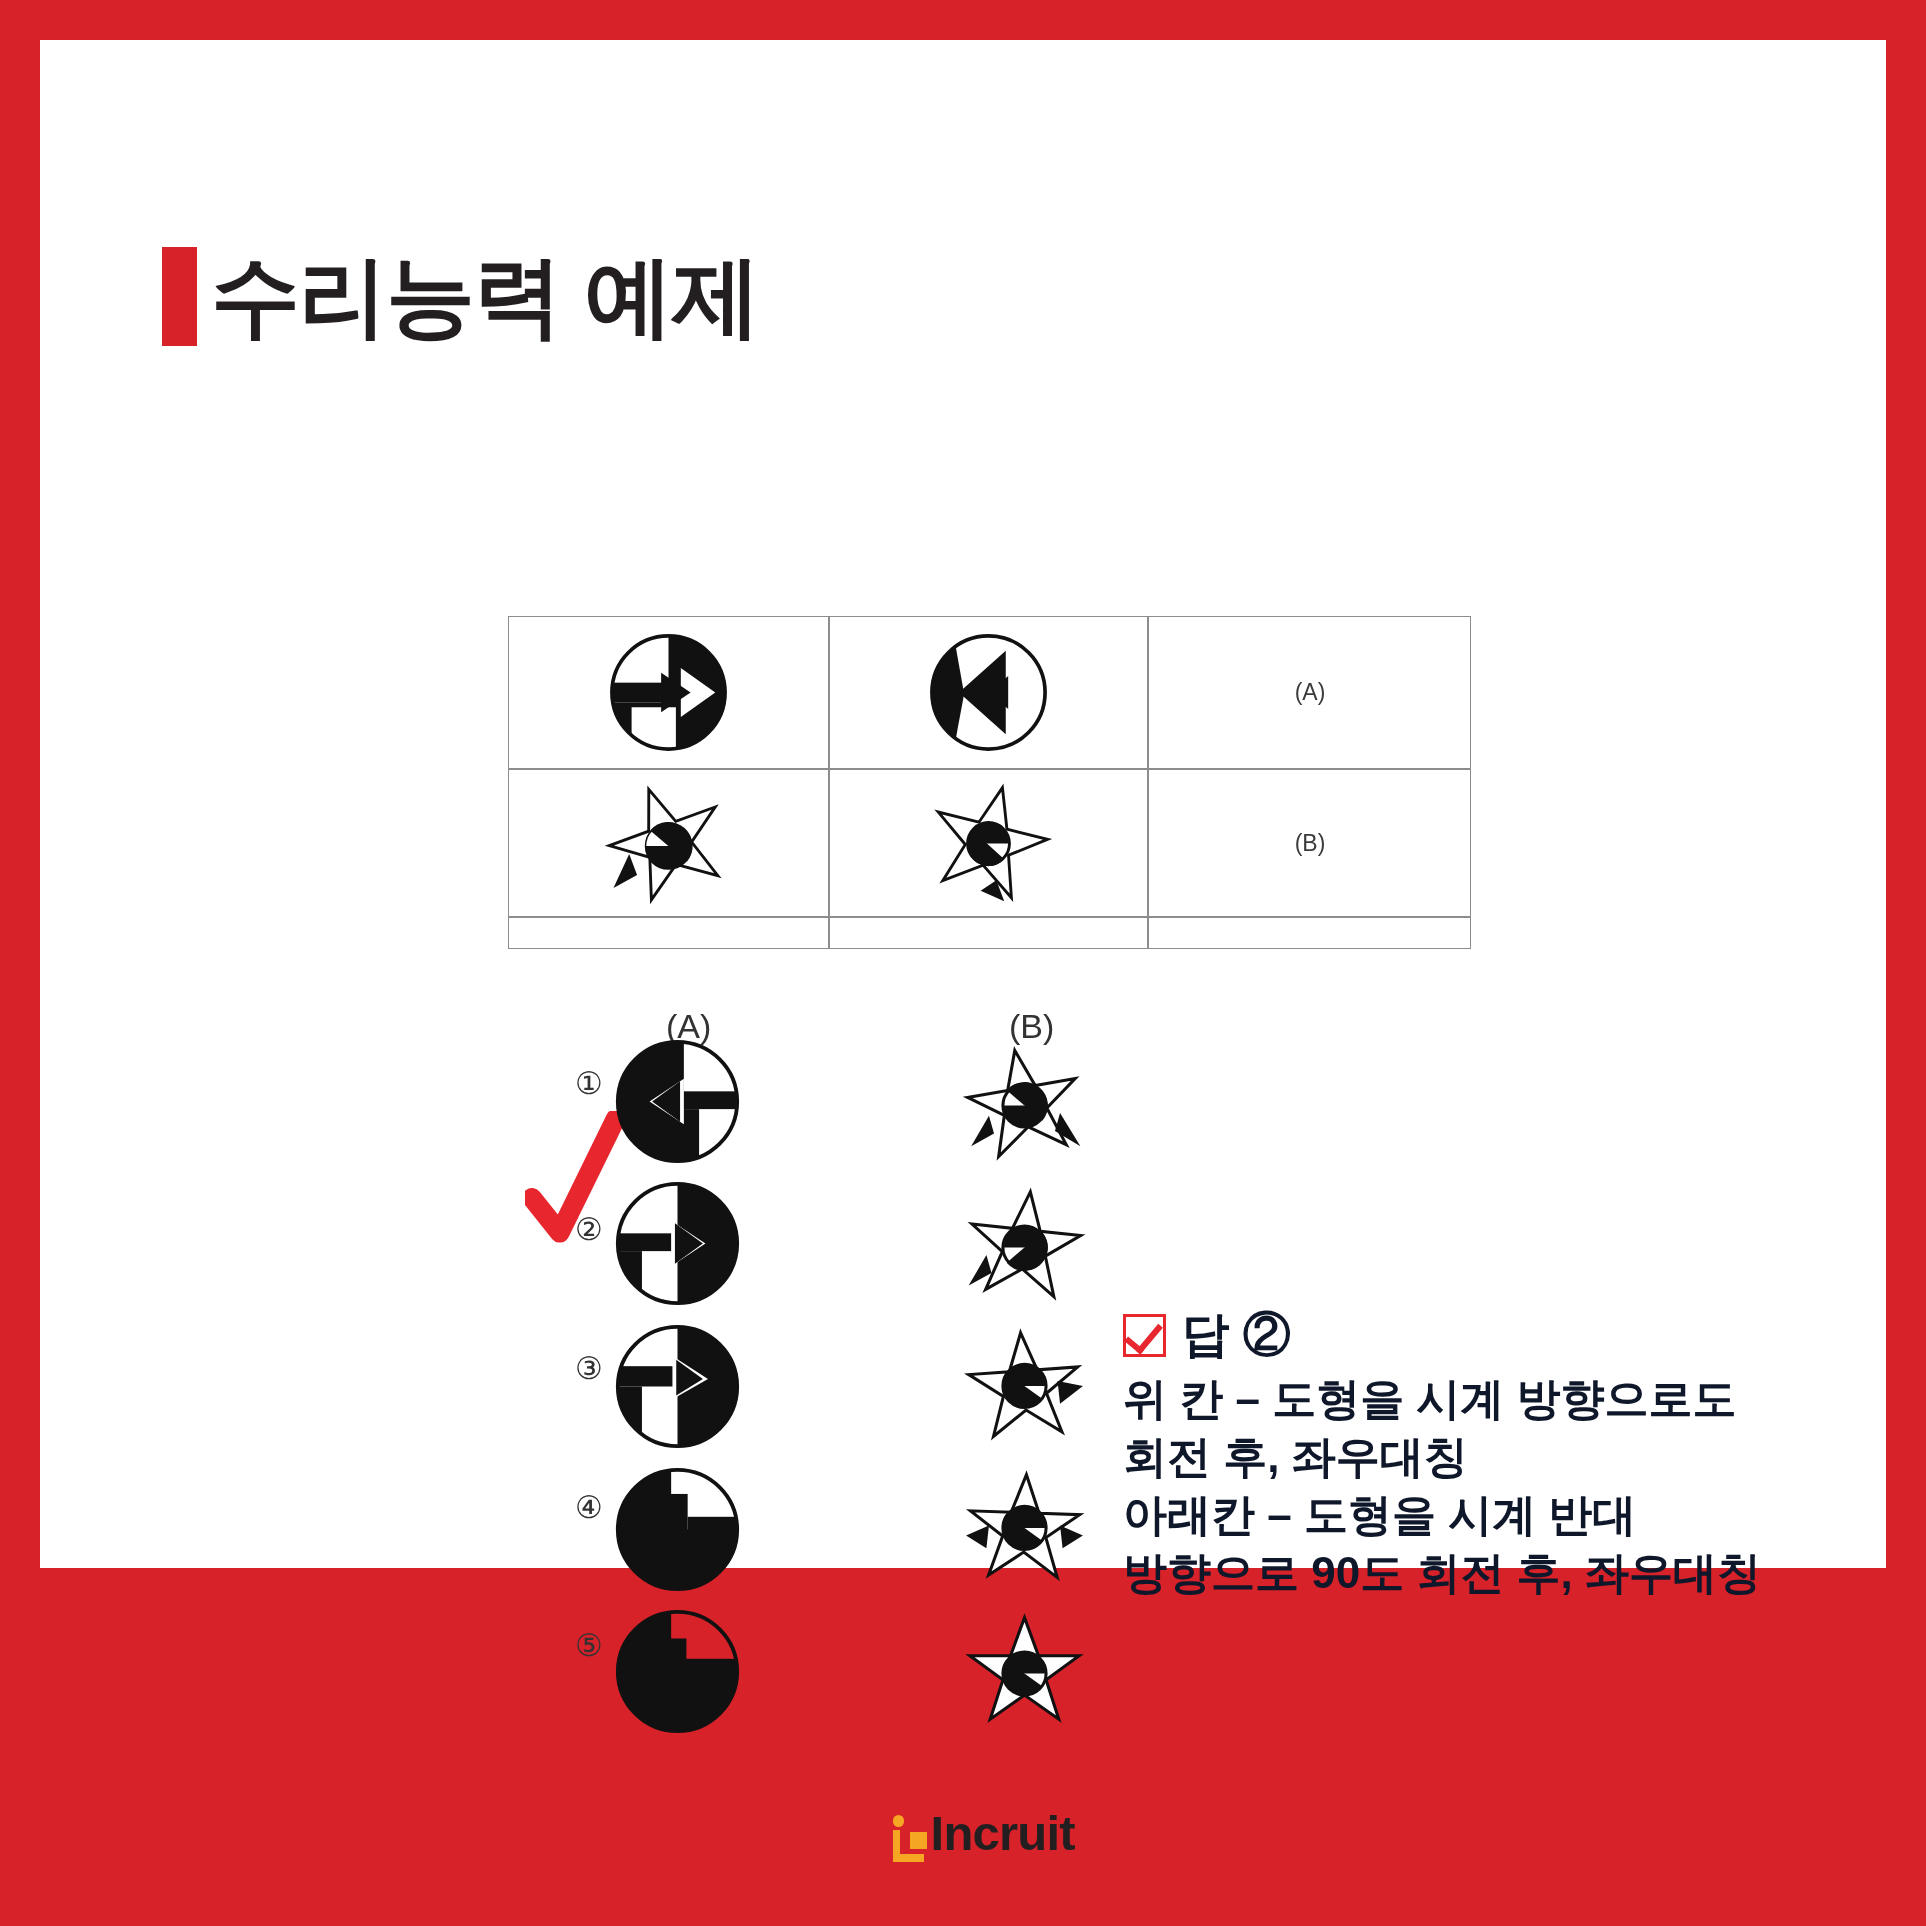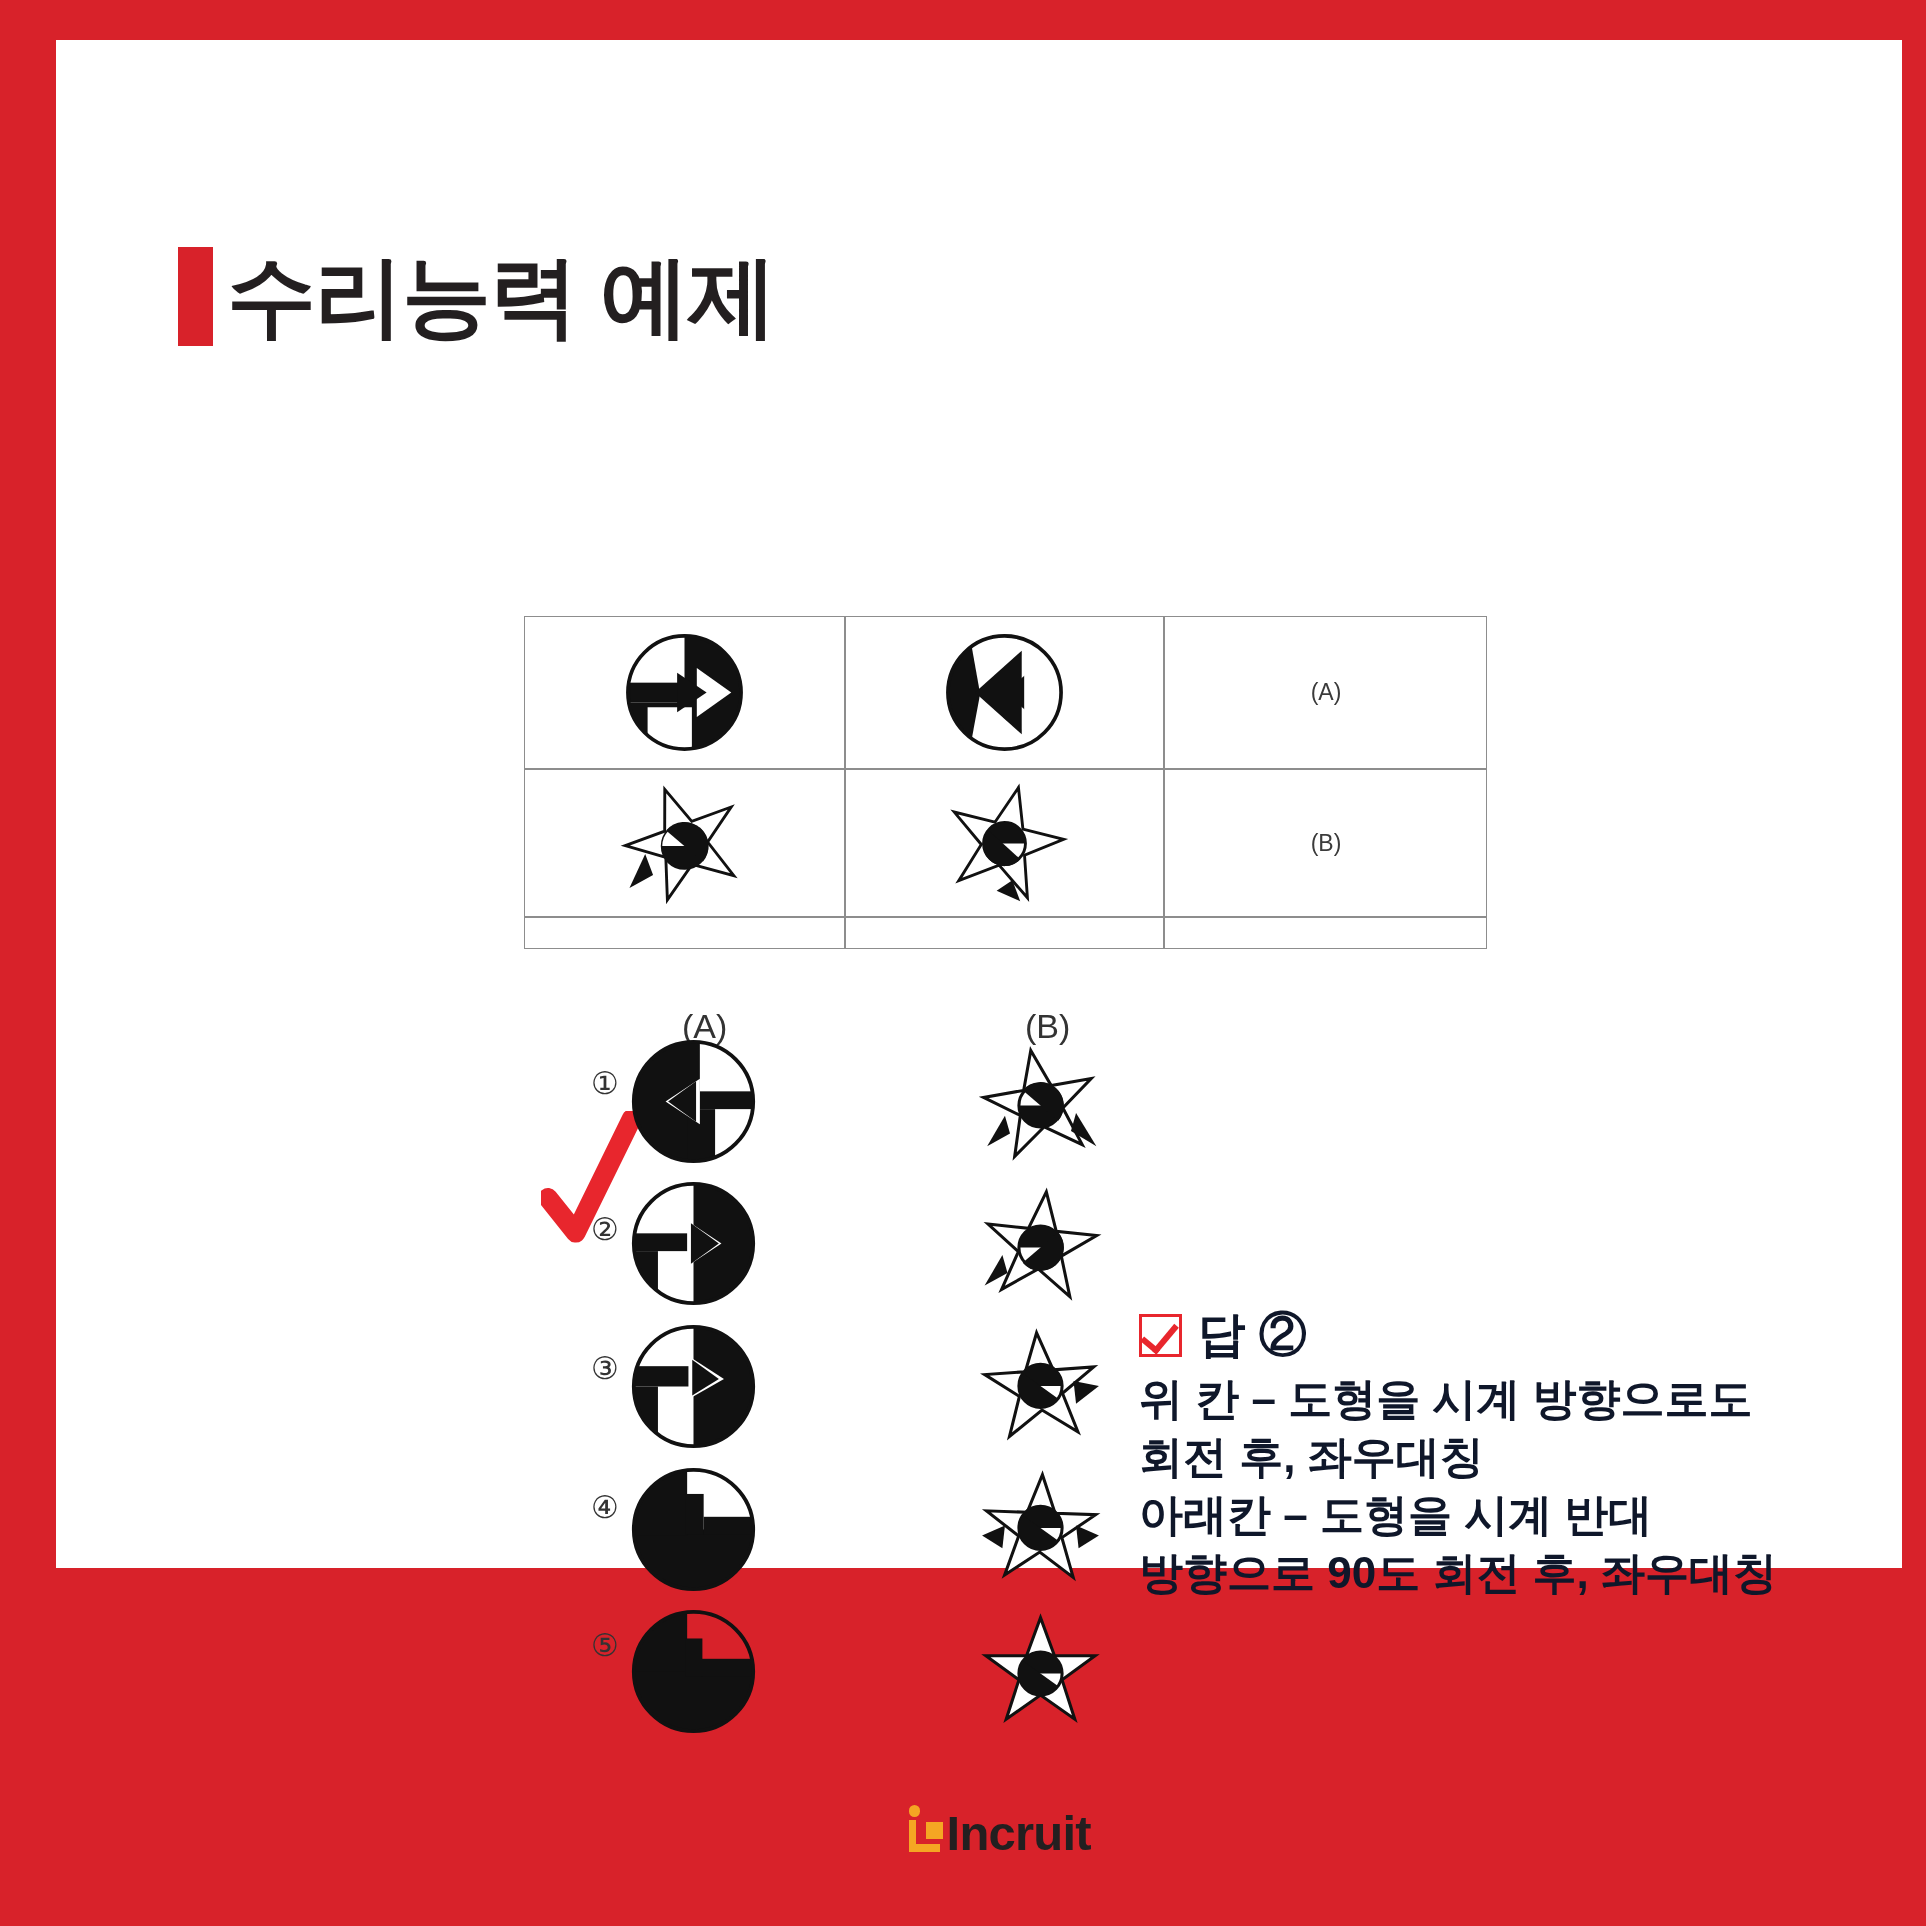--- a/index.html
+++ b/index.html
@@ -8,21 +8,21 @@
   }
   body {
     width: 1926px;
     height: 1926px;
     background: #d8222a;
     font-family: "Liberation Sans", sans-serif;
     overflow: hidden;
   }
   .page {
     position: absolute;
-    left: 56px;
+    left: 40px;
     top: 40px;
     width: 1846px;
     height: 1528px;
     background: #ffffff;
   }
 
   
   .title-row {
     position: absolute;
     left: 122px;
@@ -163,21 +163,21 @@
     white-space: pre-line;
     font-weight: bold;
   }
 
   
   .logo {
     position: absolute;
     left: 851px;
     top: 1765px;
     display: flex;
-    align-items: flex-start;
+    align-items: flex-end;
   }
   .logo-mark {
     position: relative;
     width: 35px;
     height: 46px;
     margin-right: 4.6px;
   }
   .logo-dot {
     position: absolute;
     left: 1.5px;

